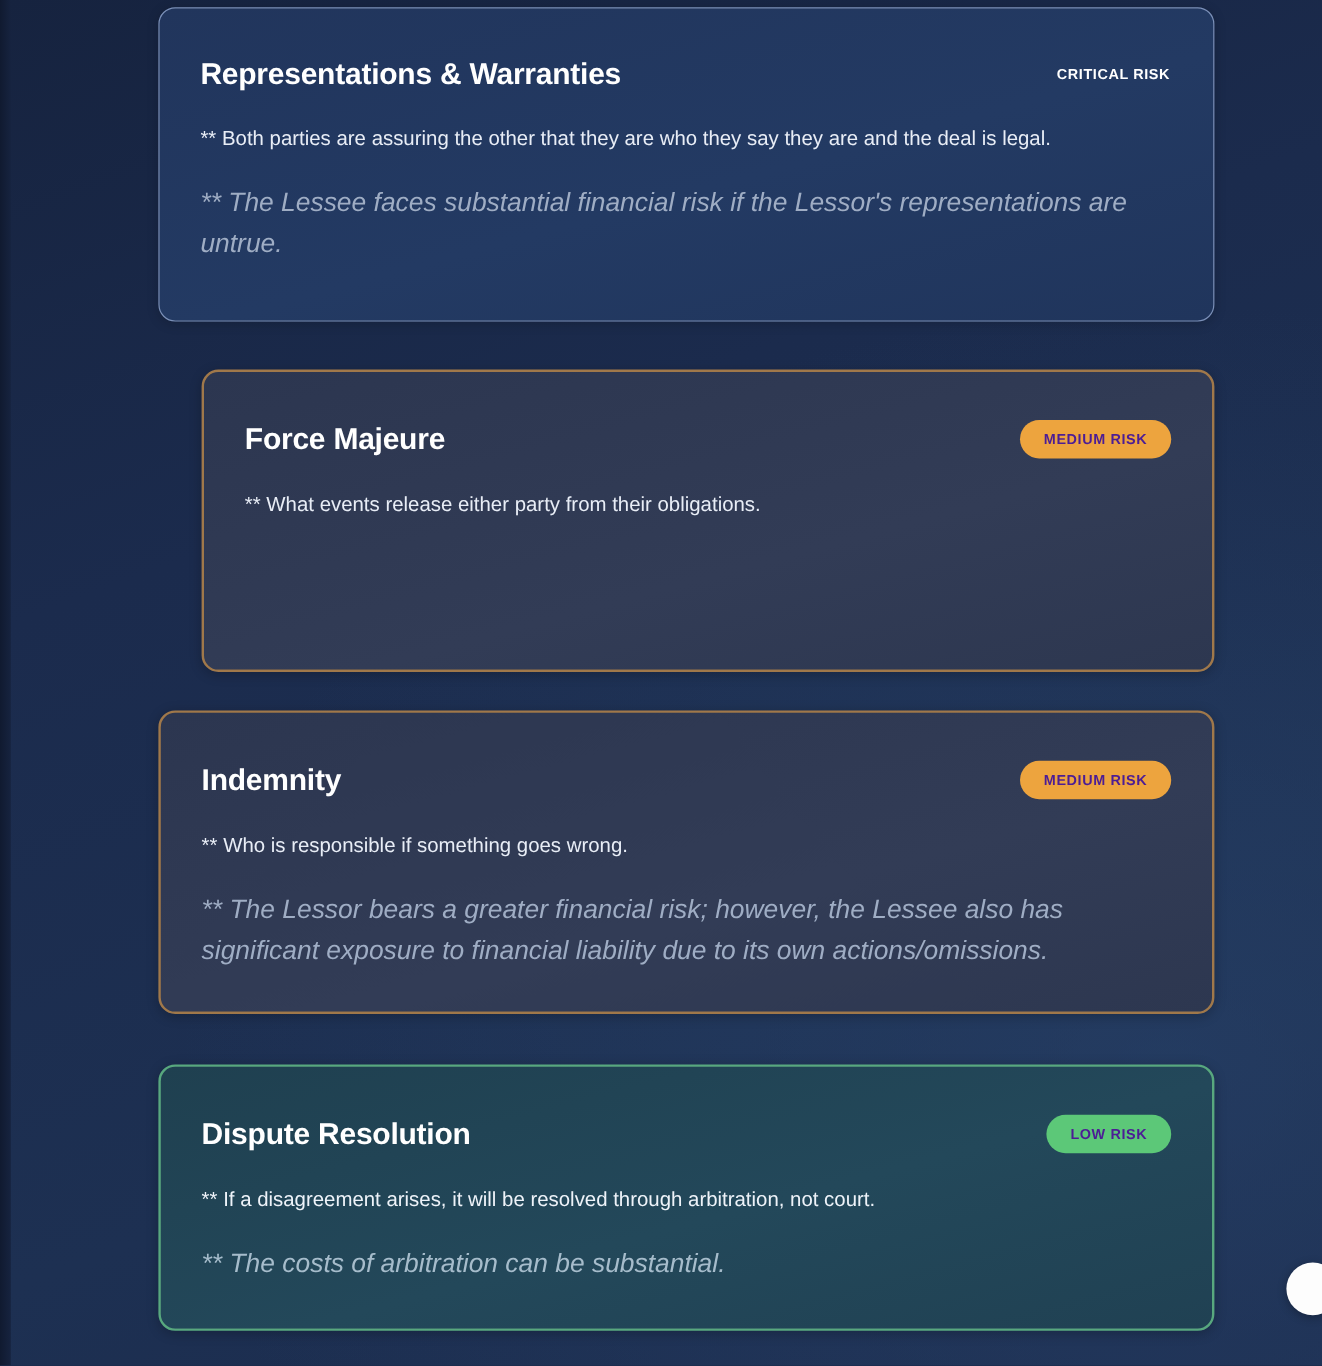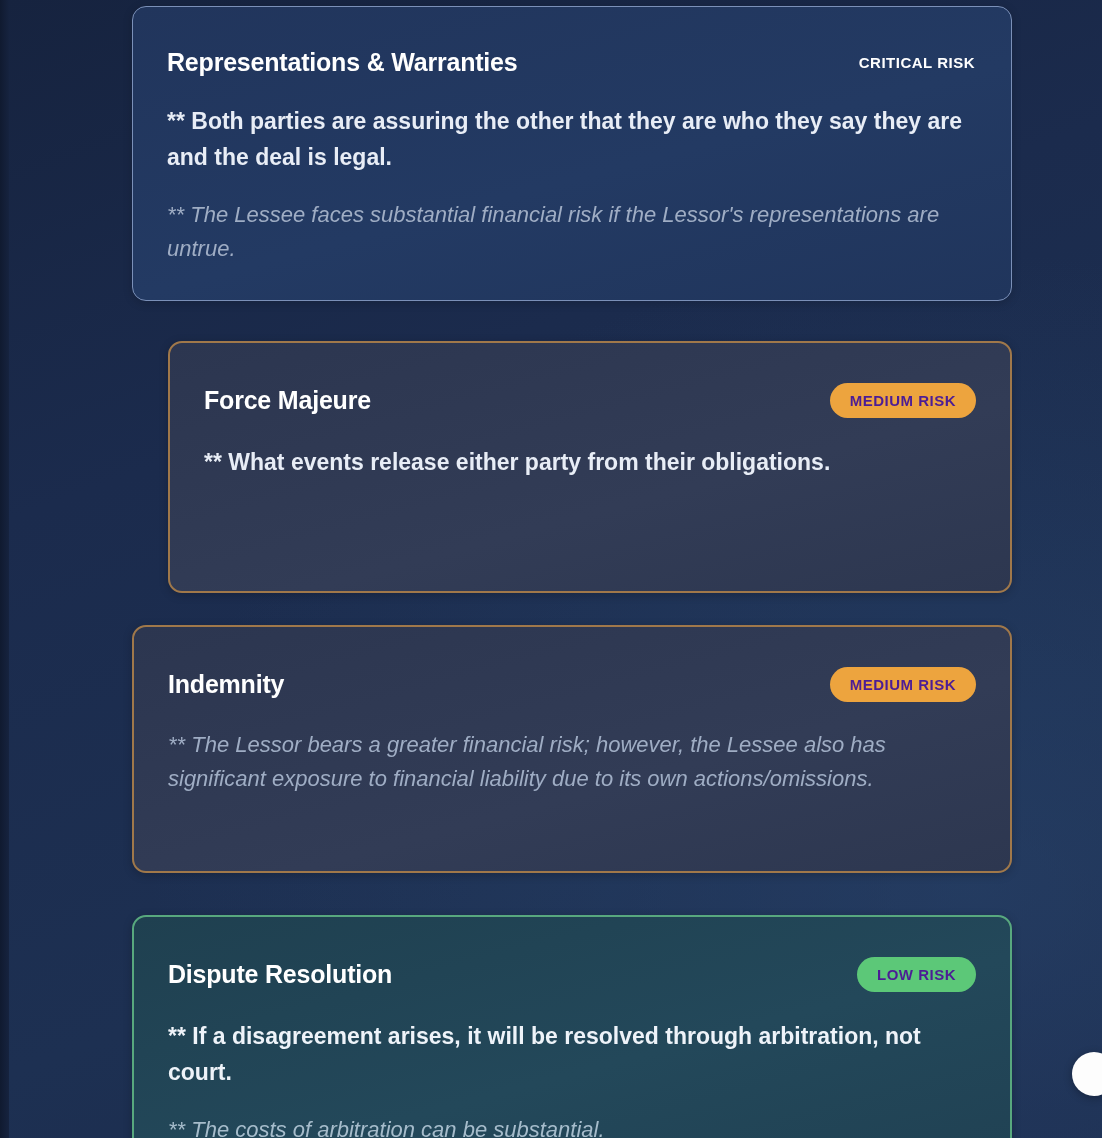--- a/index.html
+++ b/index.html
@@ -70,43 +70,43 @@
 
   .card-title {
     font-size:25px;
     font-weight:bold;
     color:#ffffff;
     letter-spacing:-0.2px;
     line-height:1.2;
   }
 
   .badge {
-    font-size:15px;
+    font-size:12px;
     font-weight:bold;
     letter-spacing:0.5px;
     white-space:nowrap;
     flex-shrink:0;
   }
   .badge.plain {
     color:#ffffff;
     padding:0 2px;
   }
   .badge.pill {
     padding:9px 20px;
     border-radius:999px;
     color:#4c1d95;
   }
   .badge.pill.orange { background:#eda43e; }
   .badge.pill.green  { background:#5cc878; }
 
   .card-summary {
-    font-size:23px;
+    font-size:17px;
     line-height:1.58;
     color:#e8edf6;
-    font-weight:700;
+    font-weight:400;
     margin-bottom:22px;
   }
   .card.low .card-summary { color:#eef3f9; }
 
   .card-note {
     font-size:22px;
     line-height:1.55;
     font-style:italic;
     color:#9fadc4;
   }
@@ -146,20 +146,21 @@
       <div class="badge pill orange">MEDIUM RISK</div>
     </div>
     <div class="card-summary">** What events release either party from their obligations.</div>
   </div>
 
   <div class="card medium" style="margin-top:32px; min-height:248px;">
     <div class="card-head">
       <div class="card-title">Indemnity</div>
       <div class="badge pill orange">MEDIUM RISK</div>
     </div>
+    <div class="card-summary">** Who is responsible if something goes wrong.</div>
     <div class="card-note">** The Lessor bears a greater financial risk; however, the Lessee also has significant exposure to financial liability due to its own actions/omissions.</div>
   </div>
 
   <div class="card low" style="margin-top:42px; min-height:222px;">
     <div class="card-head">
       <div class="card-title">Dispute Resolution</div>
       <div class="badge pill green">LOW RISK</div>
     </div>
     <div class="card-summary">** If a disagreement arises, it will be resolved through arbitration, not court.</div>
     <div class="card-note">** The costs of arbitration can be substantial.</div>

